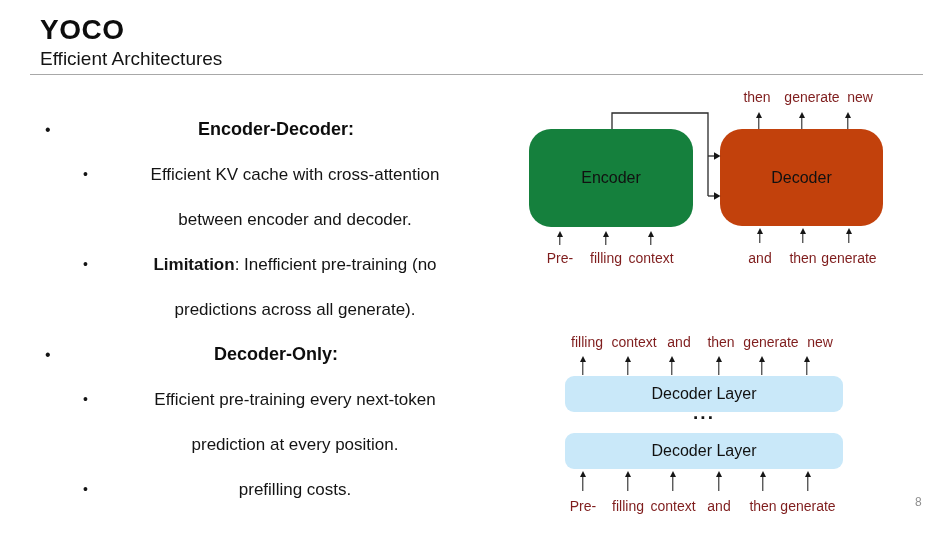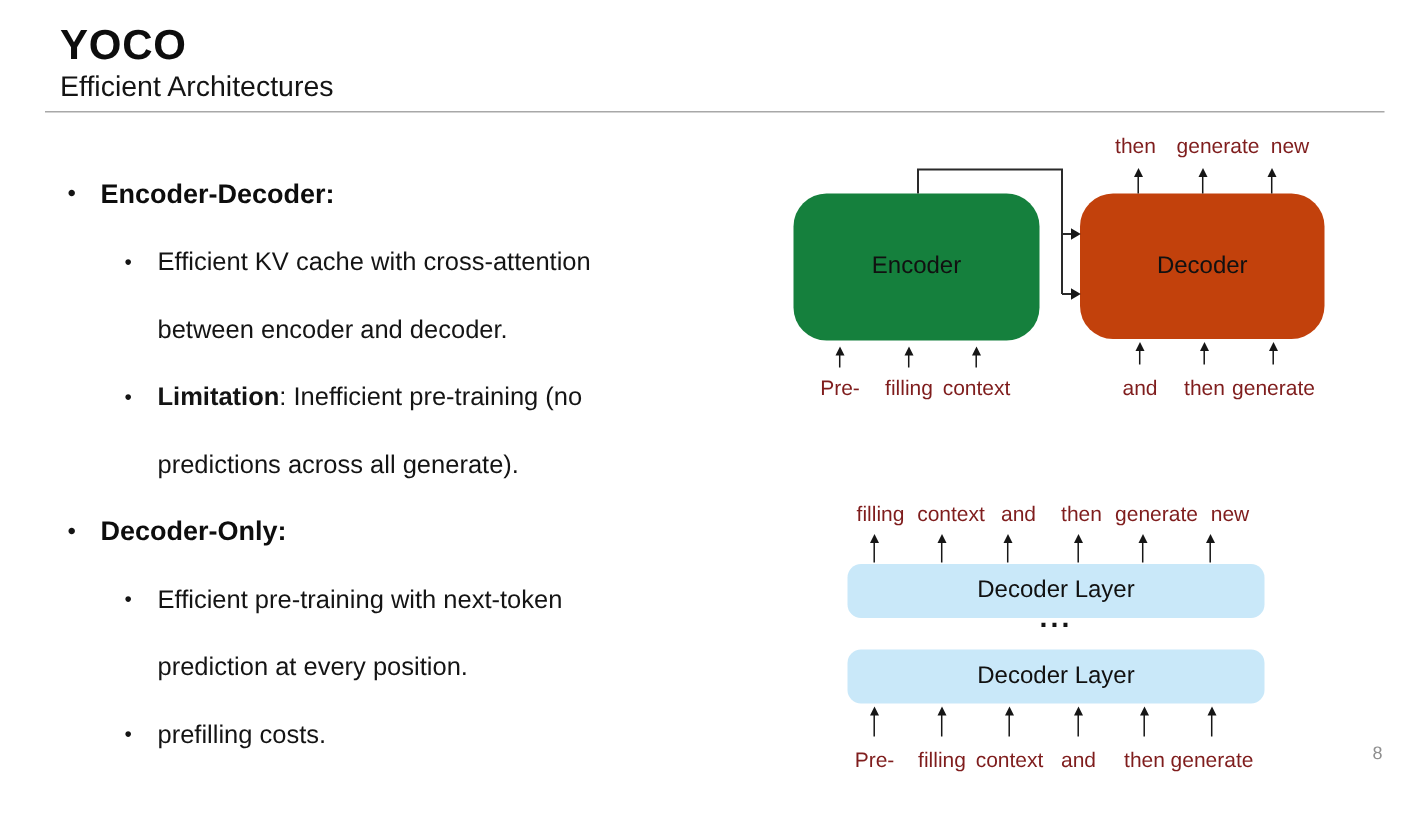--- a/index.html
+++ b/index.html
@@ -1,18 +1,18 @@
 <!DOCTYPE html>
 <html><head>
 <meta charset="utf-8">
 <style>
   html,body { margin:0; padding:0; background:#ffffff; }
   .slide {
     position:relative; width:925px; height:552px; background:#ffffff;
-    font-family:"Liberation Sans", sans-serif; color:#111; overflow:hidden;
+    font-family:"Liberation Sans", sans-serif; color:#111; overflow:hidden;text-align:center;
   }
   
   .title {
     position:absolute; left:40px; top:16px; margin:0;
     font-size:28px; font-weight:bold; line-height:1; letter-spacing:.5px; color:#0d0d0d;
   }
   .subtitle {
     position:absolute; left:40px; top:49px;
     font-size:19px; line-height:1.1; color:#141414;
   }
@@ -95,21 +95,21 @@
       </div>
       <div class="b-row lv1">
         <span class="marker">•</span>
         <div class="b-text">
           <div class="b-line"><span class="seg-b">Decoder-Only:</span></div>
         </div>
       </div>
       <div class="b-row lv2">
         <span class="marker">•</span>
         <div class="b-text">
-          <div class="b-line"><span>Efficient pre-training with next-token</span></div>
+          <div class="b-line"><span>Efficient pre-training every next-token</span></div>
           <div class="b-line"><span>prediction at every position.</span></div>
         </div>
       </div>
       <div class="b-row lv2">
         <span class="marker">•</span>
         <div class="b-text">
           <div class="b-line"><span>prefilling costs.</span></div>
         </div>
       </div>
     </div>

